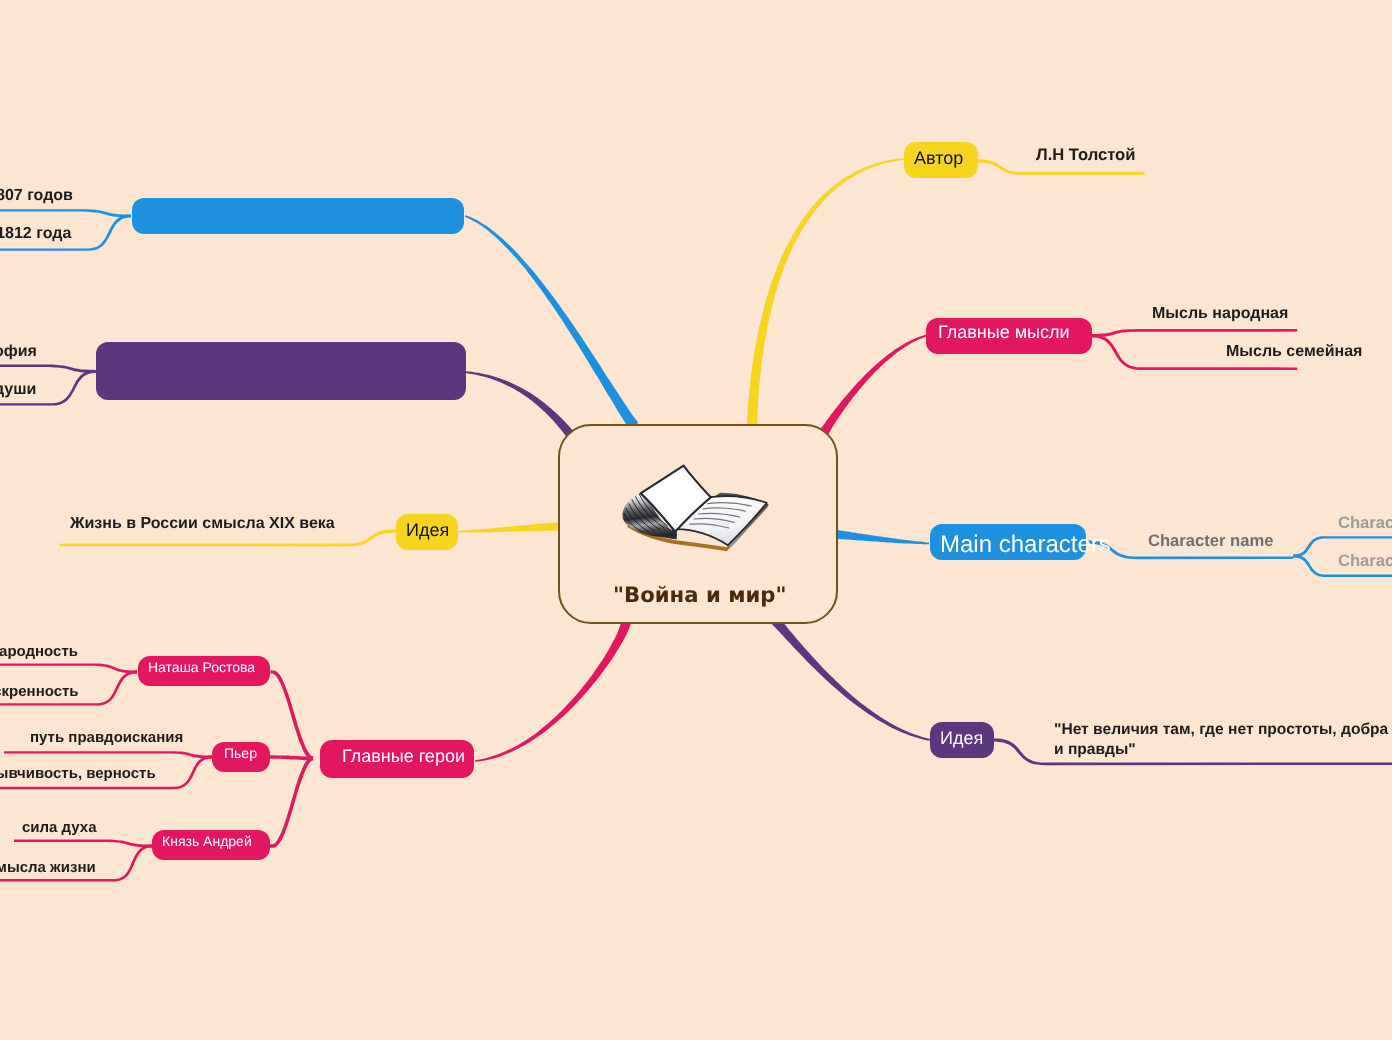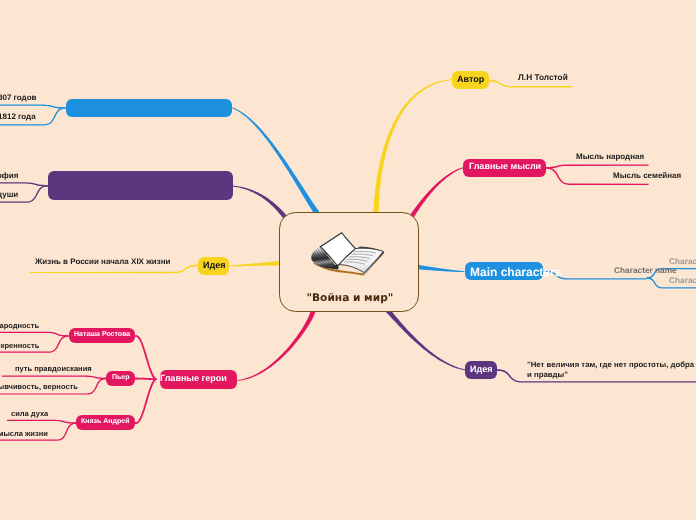--- a/index.html
+++ b/index.html
@@ -2,21 +2,21 @@
 <html><head>
 <meta charset="utf-8">
 <style>
 html,body{margin:0;padding:0;}
 body{width:696px;height:520px;overflow:hidden;background:#fce5d1;
      font-family:"Liberation Sans",sans-serif;
      -webkit-font-smoothing:antialiased;text-rendering:geometricPrecision;}
 #stage{position:relative;width:696px;height:520px;overflow:hidden;}
 svg#links{position:absolute;left:0;top:0;width:696px;height:520px;}
 .node{position:absolute;box-sizing:border-box;border-radius:6px;}
-.nodetext{position:absolute;white-space:pre;font-weight:bold;will-change:transform;transform:translateZ(0);}
+.nodetext{position:absolute;white-space:pre;font-weight:normal;will-change:transform;transform:translateZ(0);}
 .leaf{position:absolute;will-change:transform;transform:translateZ(0);white-space:pre;font-weight:bold;color:#262626;line-height:1.25;}
 #center{position:absolute;left:279.4px;top:212.1px;width:137.8px;height:97.8px;
         border:1.25px solid #75501a;border-radius:16.5px;background:#fce5d1;}
 #ctitle{position:absolute;will-change:transform;left:0;right:0;bottom:6.5px;text-align:center;
         font-family:"DejaVu Sans",sans-serif;font-weight:bold;font-size:10.6px;color:#4a2a0d;padding-left:2px;}
 #bookicon{position:absolute;left:0;top:0;width:696px;height:520px;pointer-events:none;}
 </style>
 </head>
 <body>
 
@@ -107,47 +107,47 @@
 </g>
 
 <path d="M341.8 232.8 L320.3 246.7 C324.4 250.4 330.2 257 334.4 262 C335.8 263.7 336.9 265 337.6 265.8 C342.2 260.9 349.6 253.4 355.4 248.6 C352.4 245.6 348.4 241 345.2 237.2 C343.8 235.5 342.6 233.9 341.8 232.8Z" fill="#ffffff" stroke="#26282b" stroke-width="1.05" stroke-linejoin="round"></path>
 </g>
 </svg>
 <div class="node" style="left: 65.5px; top: 99px; width: 166.5px; height: 18px; background: rgb(30, 144, 224);"></div>
     <div class="node" style="left: 48px; top: 171.3px; width: 184.5px; height: 28.6px; background: rgb(93, 54, 128);"></div>
     <div class="node" style="left: 198px; top: 256.5px; width: 31px; height: 18px; background: rgb(248, 212, 30);"></div>
     <div class="nodetext" style="left: 203.2px; top: 259.7px; color: rgb(17, 17, 17); font-size: 9px;">Идея</div>
     <div class="node" style="left: 160.3px; top: 370.2px; width: 76.7px; height: 18.4px; background: rgb(227, 23, 95);"></div>
-    <div class="nodetext" style="left: 160px; top: 372.9px; color: rgb(255, 255, 255); font-size: 9px;">Главные герои</div>
+    <div class="nodetext" style="left: 171px; top: 372.9px; color: rgb(255, 255, 255); font-size: 9px;">Главные герои</div>
     <div class="node" style="left: 451.8px; top: 71.1px; width: 36.8px; height: 18.2px; background: rgb(248, 212, 30);"></div>
     <div class="nodetext" style="left: 457.1px; top: 73.8px; color: rgb(17, 17, 17); font-size: 9px;">Автор</div>
     <div class="node" style="left: 463px; top: 158.5px; width: 82.5px; height: 18.1px; background: rgb(227, 23, 95);"></div>
     <div class="nodetext" style="left: 468.8px; top: 161.2px; color: rgb(255, 255, 255); font-size: 9px;">Главные мысли</div>
     <div class="node" style="left: 464.5px; top: 261.7px; width: 78.8px; height: 18.6px; background: rgb(30, 144, 224);"></div>
     <div class="nodetext" style="left: 469.8px; top: 264.5px; color: rgb(255, 255, 255); font-size: 12px;">Main characters</div>
     <div class="node" style="left: 465px; top: 360.8px; width: 32px; height: 18.1px; background: rgb(93, 54, 128);"></div>
     <div class="nodetext" style="left: 470.4px; top: 363.5px; color: rgb(255, 255, 255); font-size: 9px;">Идея</div>
     <div class="node" style="left: 68.6px; top: 327.9px; width: 66.6px; height: 15.3px; background: rgb(227, 23, 95);"></div>
     <div class="nodetext" style="left: 74.3px; top: 330.8px; color: rgb(255, 255, 255); font-size: 7px;">Наташа Ростова</div>
     <div class="node" style="left: 106px; top: 370.8px; width: 29px; height: 15.3px; background: rgb(227, 23, 95);"></div>
     <div class="nodetext" style="left: 111.8px; top: 373.7px; color: rgb(255, 255, 255); font-size: 7px;">Пьер</div>
     <div class="node" style="left: 76px; top: 415.2px; width: 59px; height: 15.3px; background: rgb(227, 23, 95);"></div>
     <div class="nodetext" style="left: 81.3px; top: 418.1px; color: rgb(255, 255, 255); font-size: 7px;">Князь Андрей</div>
     <div class="leaf" style="font-size: 8px; color: rgb(28, 28, 28); top: 93.3px; left: -54.4688px;">Война 1805-1807 годов</div>
     <div class="leaf" style="font-size: 8px; color: rgb(28, 28, 28); top: 112.4px; left: -29.1406px;">Война 1812 года</div>
     <div class="leaf" style="font-size: 8px; color: rgb(28, 28, 28); top: 170.8px; left: -29.1375px;">Философия</div>
     <div class="leaf" style="font-size: 8px; color: rgb(28, 28, 28); top: 190.4px; left: -51.4188px;">Диалектика души</div>
-    <div class="leaf" style="font-size: 8px; color: rgb(28, 28, 28); top: 256.8px; left: 35.2px;">Жизнь в России начала XIX жизни</div>
+    <div class="leaf" style="font-size: 8px; color: rgb(28, 28, 28); top: 256.8px; left: 35.2px;">Жизнь в России смысла XIX века</div>
     <div class="leaf" style="font-size: 7.5px; color: rgb(28, 28, 28); top: 320.9px; left: -4.6px;">народность</div>
     <div class="leaf" style="font-size: 7.5px; color: rgb(28, 28, 28); top: 341.4px; left: -7.89687px;">искренность</div>
     <div class="leaf" style="font-size: 7.5px; color: rgb(28, 28, 28); top: 363.8px; left: 15px;">путь правдоискания</div>
     <div class="leaf" style="font-size: 7.5px; color: rgb(28, 28, 28); top: 382.4px; left: -13.8438px;">отзывчивость, верность</div>
     <div class="leaf" style="font-size: 7.5px; color: rgb(28, 28, 28); top: 409.2px; left: 11px;">сила духа</div>
     <div class="leaf" style="font-size: 7.5px; color: rgb(28, 28, 28); top: 428.6px; left: -29.9438px;">поиск смысла жизни</div>
     <div class="leaf" style="font-size: 8.3px; color: rgb(28, 28, 28); top: 72.1px; left: 518.4px;">Л.Н Толстой</div>
     <div class="leaf" style="font-size: 8px; color: rgb(28, 28, 28); top: 152.2px; left: 575.8px;">Мысль народная</div>
     <div class="leaf" style="font-size: 8px; color: rgb(28, 28, 28); top: 171.4px; left: 575.8px; padding-left: 37px;">Мысль семейная</div>
-    <div class="leaf" style="font-size: 8.3px; color: rgb(111, 111, 111); top: 265.3px; left: 573.6px; margin-left: 40px;">Character name</div>
+    <div class="leaf" style="font-size: 8.3px; color: rgb(111, 111, 111); top: 265.3px; left: 573.6px;">Character name</div>
     <div class="leaf" style="font-size: 8.3px; color: rgb(156, 156, 156); top: 255.5px; left: 668.7px;">Character trait</div>
     <div class="leaf" style="font-size: 8.3px; color: rgb(156, 156, 156); top: 274.8px; left: 668.7px;">Character trait</div>
     <div class="leaf" style="font-size: 7.8px; color: rgb(28, 28, 28); top: 359.7px; left: 527px;">"Нет величия там, где нет простоты, добра</div>
     <div class="leaf" style="font-size: 7.8px; color: rgb(28, 28, 28); top: 369.6px; left: 527px;">и правды"</div>
   </div>
 
 </body></html>

